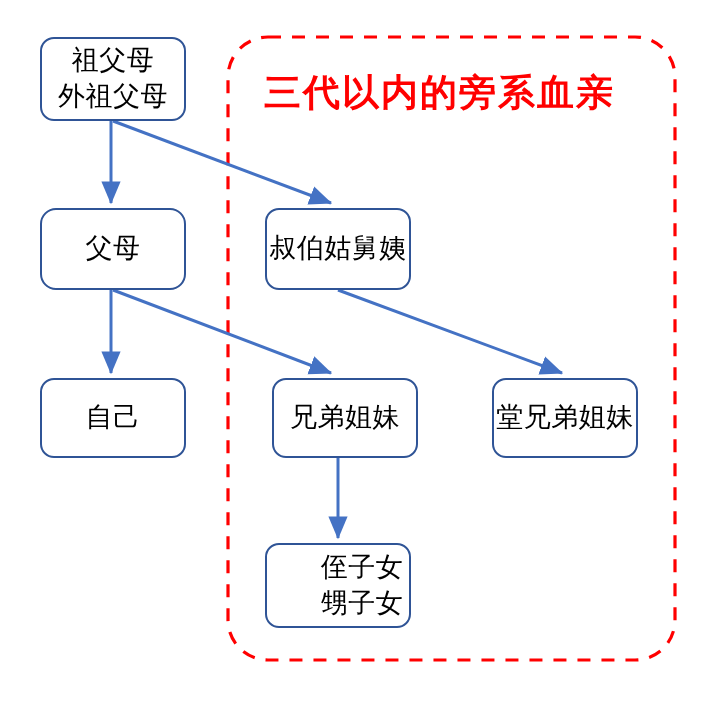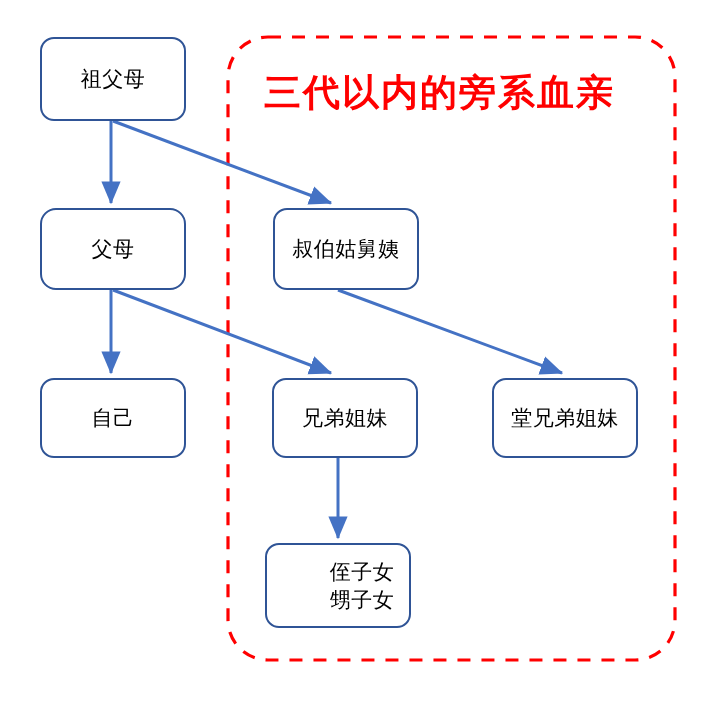--- a/index.html
+++ b/index.html
@@ -28,21 +28,21 @@
     position: absolute;
     box-sizing: border-box;
     border: 2px solid #2F5496;
     border-radius: 14px;
     background: #ffffff;
     display: flex;
     flex-direction: column;
     align-items: center;
     justify-content: center;
     color: #000000;
-    font-size: 21px;
+    font-size: 27px;
     line-height: 1.32;
     letter-spacing: 0.5px;
     white-space: nowrap;
     z-index: 3;
   }
   .node .line {
     display: block;
   }
   .group-title {
     position: absolute;
@@ -78,27 +78,28 @@
 
     <line x1="338" y1="290" x2="562" y2="373" stroke="#4472C4" stroke-width="3" marker-end="url(#arrowhead)"></line>
 
     <line x1="338" y1="458" x2="338" y2="538" stroke="#4472C4" stroke-width="3" marker-end="url(#arrowhead)"></line>
   </svg>
 
   <div class="group-title" style="left:264px; top:68px;">三代以内的旁系血亲</div>
 
   <div class="node" style="left:40px; top:37px; width:146px; height:84px;">
     <span class="line">祖父母</span>
+    <span class="line">外祖父母</span>
   </div>
 
   <div class="node" style="left:40px; top:208px; width:146px; height:82px;border-radius:16px;">
     <span class="line">父母</span>
   </div>
 
-  <div class="node" style="left:265px; top:208px; width:146px; height:82px;margin-left:8px;">
+  <div class="node" style="left:265px; top:208px; width:146px; height:82px;">
     <span class="line">叔伯姑舅姨</span>
   </div>
 
   <div class="node" style="left:40px; top:378px; width:146px; height:80px;text-align:center;">
     <span class="line">自己</span>
   </div>
 
   <div class="node" style="left:272px; top:378px; width:146px; height:80px;">
     <span class="line">兄弟姐妹</span>
   </div>

